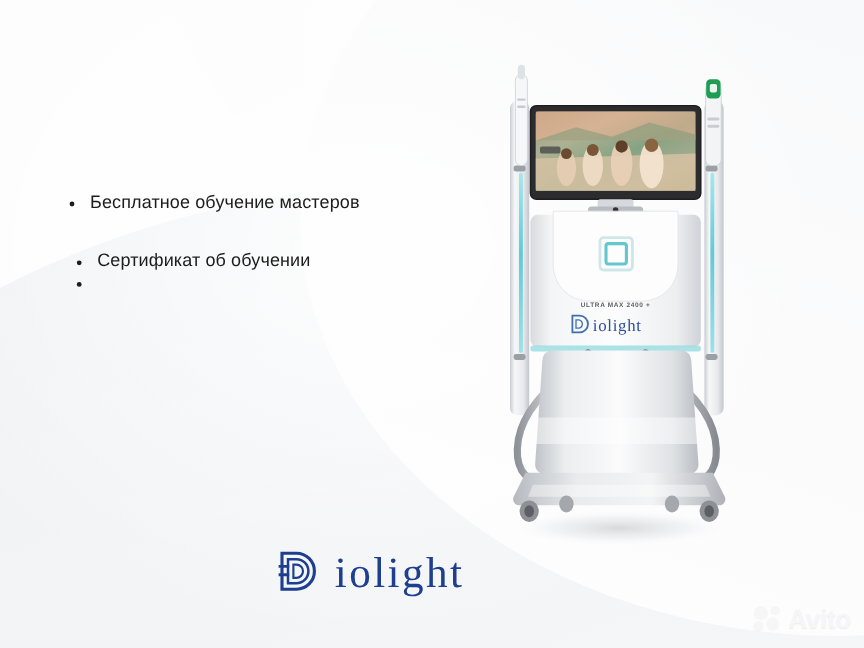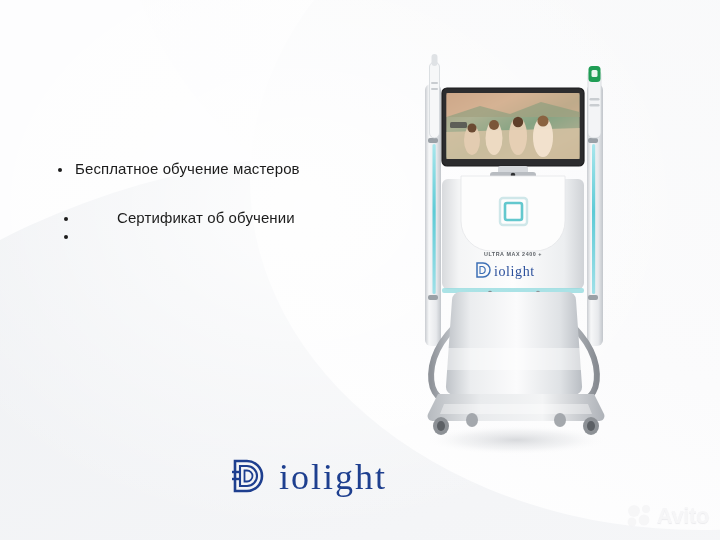--- a/index.html
+++ b/index.html
@@ -56,21 +56,21 @@
   }
   .bullet-row {
     display:flex;
     align-items:flex-end;
     color:#1c1c1c;
     font-size:15px;
     letter-spacing:0.1px;
     white-space:nowrap;
   }
   .bullet-row.b0 { margin-left:0px;  margin-bottom:32px; }
-  .bullet-row.b1 { margin-left:6px;  margin-bottom:14px;gap:36px; }
+  .bullet-row.b1 { margin-left:6px;  margin-bottom:14px; }
   .bullet-row.b2 { margin-left:6px; }
   .bullet-dot {
     width:4px; height:4px;
     border-radius:50%;
     background:#1c1c1c;
     margin-right:13px;
     flex:0 0 auto;
     position:relative;
     top:-5px;
   }

